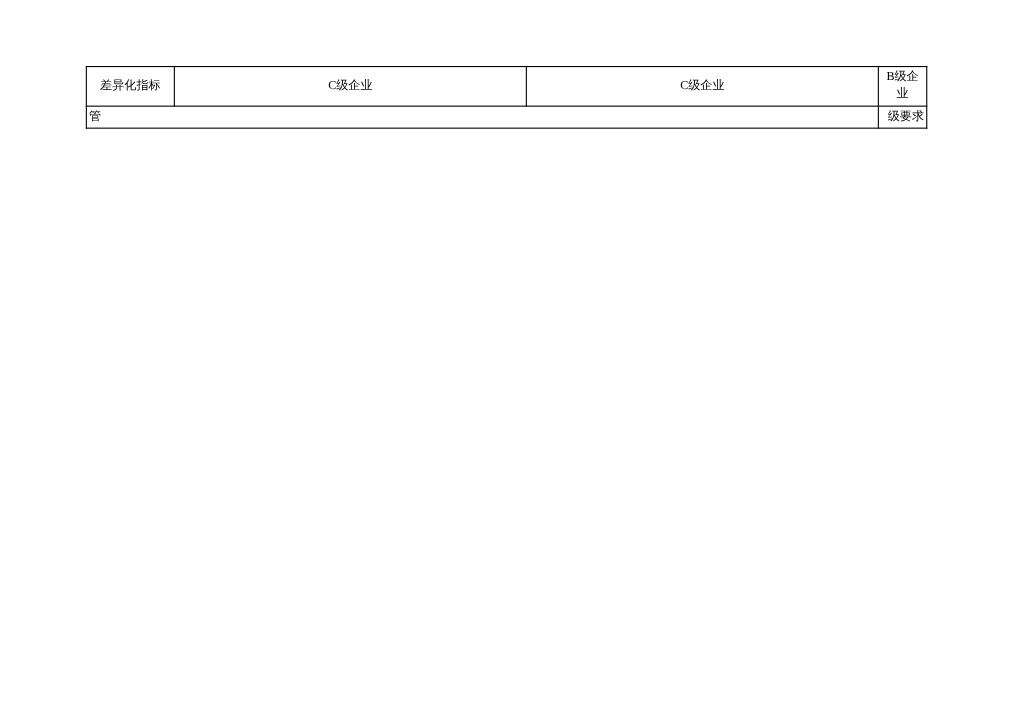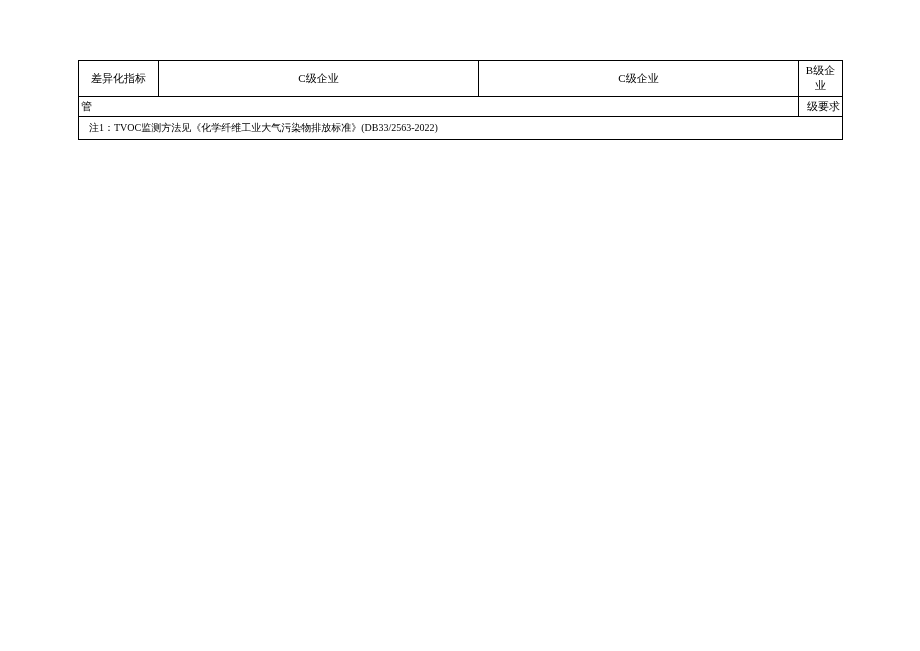--- a/index.html
+++ b/index.html
@@ -63,17 +63,14 @@
       <tr>
     <th>差异化指标</th>
     <th>C级企业</th>
     <th>C级企业</th>
     <th>B级企业</th>
   </tr>
   <tr>
     <td colspan="3" class="row2-left">管</td>
     <td class="row2-right">级要求</td>
   </tr>
-  <tr class="note-row">
-    <td colspan="4">注1：TVOC监测方法见《化学纤维工业大气污染物排放标准》(DB33/2563-2022)</td>
-  </tr>
 </tbody>
   </table>
 
 </body></html>

